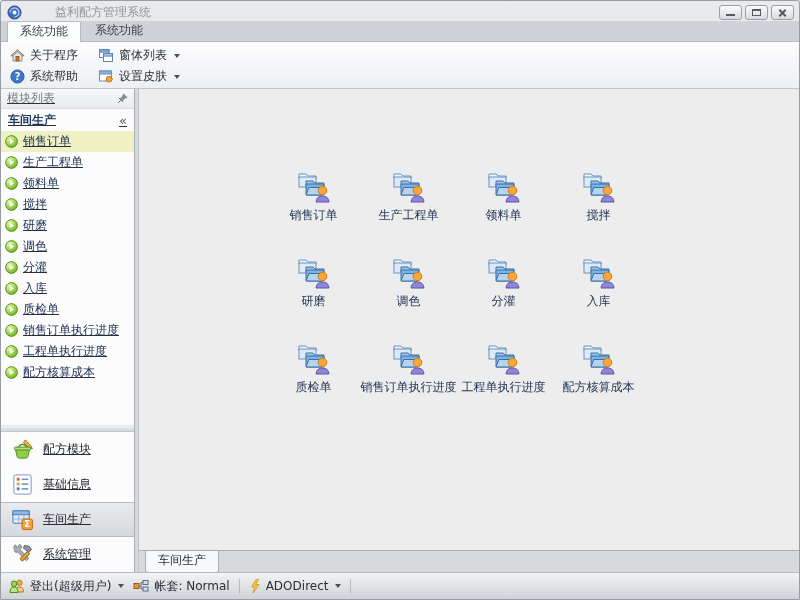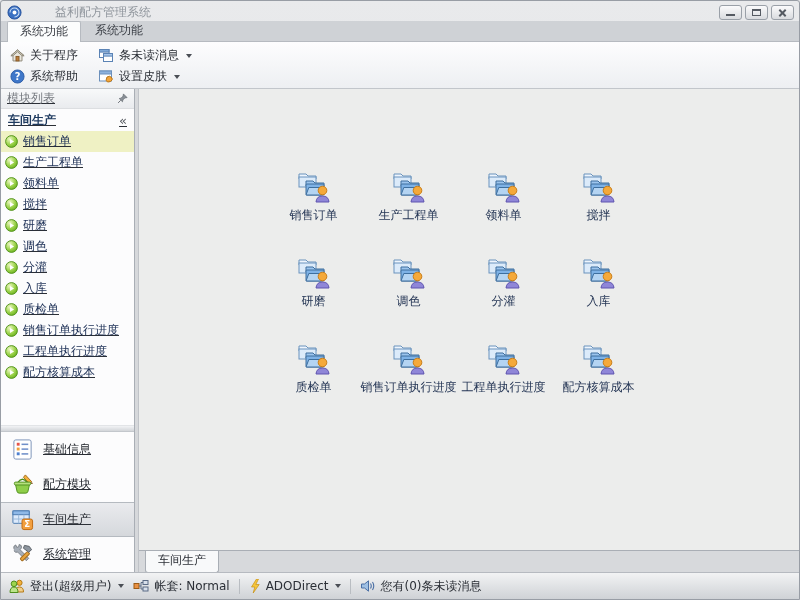--- a/index.html
+++ b/index.html
@@ -128,21 +128,21 @@
       </button>
       <button class="tb-btn">
         <span>
           <svg width="16" height="15" viewBox="0 0 16 15">
               <rect x="1.5" y="1.5" width="9.5" height="8" fill="#fff" stroke="#5b83b5"></rect>
               <rect x="1.5" y="1.5" width="9.5" height="2.6" fill="#7fa9d8" stroke="#5b83b5"></rect>
               <rect x="5.5" y="5.5" width="9" height="8" fill="#fff" stroke="#5b83b5"></rect>
               <rect x="5.5" y="5.5" width="9" height="2.6" fill="#a5c6ec" stroke="#5b83b5"></rect>
             </svg>
         </span>
-        <span>条未读消息</span>
+        <span>窗体列表</span>
         <span class="caret"></span>
       </button>
     </div>
     <div class="tb-row">
       <button class="tb-btn">
         <span>
           <svg width="15" height="15" viewBox="0 0 16 16">
               <circle cx="8" cy="8" r="7" fill="#3f77c9" stroke="#2c5da8"></circle>
               <text x="8" y="12" text-anchor="middle" font-size="10.5" font-weight="bold" fill="#fff">?</text>
             </svg>
@@ -290,45 +290,45 @@
                 <path d="M5 3.9 L9.1 6.5 L5 9.1 Z" fill="#fff"></path>
               </svg>
             </span>
             <span class="sb-label">配方核算成本</span>
           </div>
         </div>
 
       <div class="sb-splitter"></div>
 
       <div class="sb-sections">
+        <div class="sb-section">
+          <span>
+            <svg width="23" height="23" viewBox="0 0 24 24">
+                <path d="M15 2 L21.5 9 L19 11 L13 4.5 Z" fill="#f2b13c" stroke="#a26a1a"></path>
+                <path d="M21.5 9 L23 11.2 L20.5 11.5 Z" fill="#8a5a2a"></path>
+                <path d="M7 10 q5 -7 10 0" fill="none" stroke="#4f8f1d" stroke-width="1.4"></path>
+                <path d="M4.5 11 h15 l-1.8 8.2 q-0.4 1.8 -2.3 1.8 h-6.8 q-1.9 0 -2.3 -1.8 z" fill="#8fce4a" stroke="#4f8f1d"></path>
+                <rect x="3.5" y="9.5" width="17" height="3" rx="1.2" fill="#b6e07e" stroke="#4f8f1d"></rect>
+              </svg>
+          </span>
+          <span>配方模块</span>
+        </div>
         <div class="sb-section">
           <span>
             <svg width="23" height="23" viewBox="0 0 24 24">
                 <rect x="3" y="2" width="18" height="20" rx="2" fill="#fff" stroke="#7a91b8"></rect>
                 <rect x="6" y="5" width="3" height="3" fill="#e5534b"></rect>
                 <rect x="6" y="10" width="3" height="3" fill="#f0a13a"></rect>
                 <rect x="6" y="15" width="3" height="3" fill="#4d7fd0"></rect>
                 <rect x="11" y="5.8" width="7" height="1.6" fill="#6f8fc9"></rect>
                 <rect x="11" y="10.8" width="7" height="1.6" fill="#6f8fc9"></rect>
                 <rect x="11" y="15.8" width="7" height="1.6" fill="#6f8fc9"></rect>
               </svg>
           </span>
           <span>基础信息</span>
-        </div>
-        <div class="sb-section">
-          <span>
-            <svg width="23" height="23" viewBox="0 0 24 24">
-                <path d="M15 2 L21.5 9 L19 11 L13 4.5 Z" fill="#f2b13c" stroke="#a26a1a"></path>
-                <path d="M21.5 9 L23 11.2 L20.5 11.5 Z" fill="#8a5a2a"></path>
-                <path d="M7 10 q5 -7 10 0" fill="none" stroke="#4f8f1d" stroke-width="1.4"></path>
-                <path d="M4.5 11 h15 l-1.8 8.2 q-0.4 1.8 -2.3 1.8 h-6.8 q-1.9 0 -2.3 -1.8 z" fill="#8fce4a" stroke="#4f8f1d"></path>
-                <rect x="3.5" y="9.5" width="17" height="3" rx="1.2" fill="#b6e07e" stroke="#4f8f1d"></rect>
-              </svg>
-          </span>
-          <span>配方模块</span>
         </div>
         <div class="sb-section selected">
           <span>
             <svg width="23" height="23" viewBox="0 0 24 24">
                 <rect x="2" y="3" width="17" height="13" rx="1" fill="#dceafc" stroke="#4a7ab0"></rect>
                 <rect x="2" y="3" width="17" height="4" fill="#8fb9e8" stroke="#4a7ab0"></rect>
                 <line x1="8" y1="7" x2="8" y2="16" stroke="#9bb8d8"></line>
                 <line x1="13.5" y1="7" x2="13.5" y2="16" stroke="#9bb8d8"></line>
                 <line x1="2" y1="11.5" x2="19" y2="11.5" stroke="#9bb8d8"></line>
                 <rect x="11.5" y="11.5" width="11" height="11" rx="2" fill="#f29f3f" stroke="#c06a10"></rect>
@@ -560,24 +560,15 @@
     <div class="st-item">
       <span>
         <svg width="12" height="14" viewBox="0 0 12 14">
             <path d="M7.5 0 L2.5 8 H5.8 L4.2 14 L10.2 5.5 H6.8 L9.5 0 Z" fill="#f5c63c" stroke="#c78f12" stroke-width="0.7"></path>
           </svg>
       </span>
       <span>ADODirect</span>
       <span class="caret"></span>
     </div>
     <span class="st-sep"></span>
-    <div class="st-item">
-      <span>
-        <svg width="15" height="14" viewBox="0 0 15 14">
-            <path d="M1.5 5 H4.5 L8.5 1.8 V12.2 L4.5 9 H1.5 Z" fill="#9fc0e4" stroke="#4a6fa5"></path>
-            <path d="M10.5 4.5 q1.5 2.5 0 5 M12.5 3 q2.5 4 0 8" fill="none" stroke="#4a6fa5" stroke-width="1.1"></path>
-          </svg>
-      </span>
-      <span>您有(0)条未读消息</span>
-    </div>
   </div>
 
 </div>
 
 </body></html>

